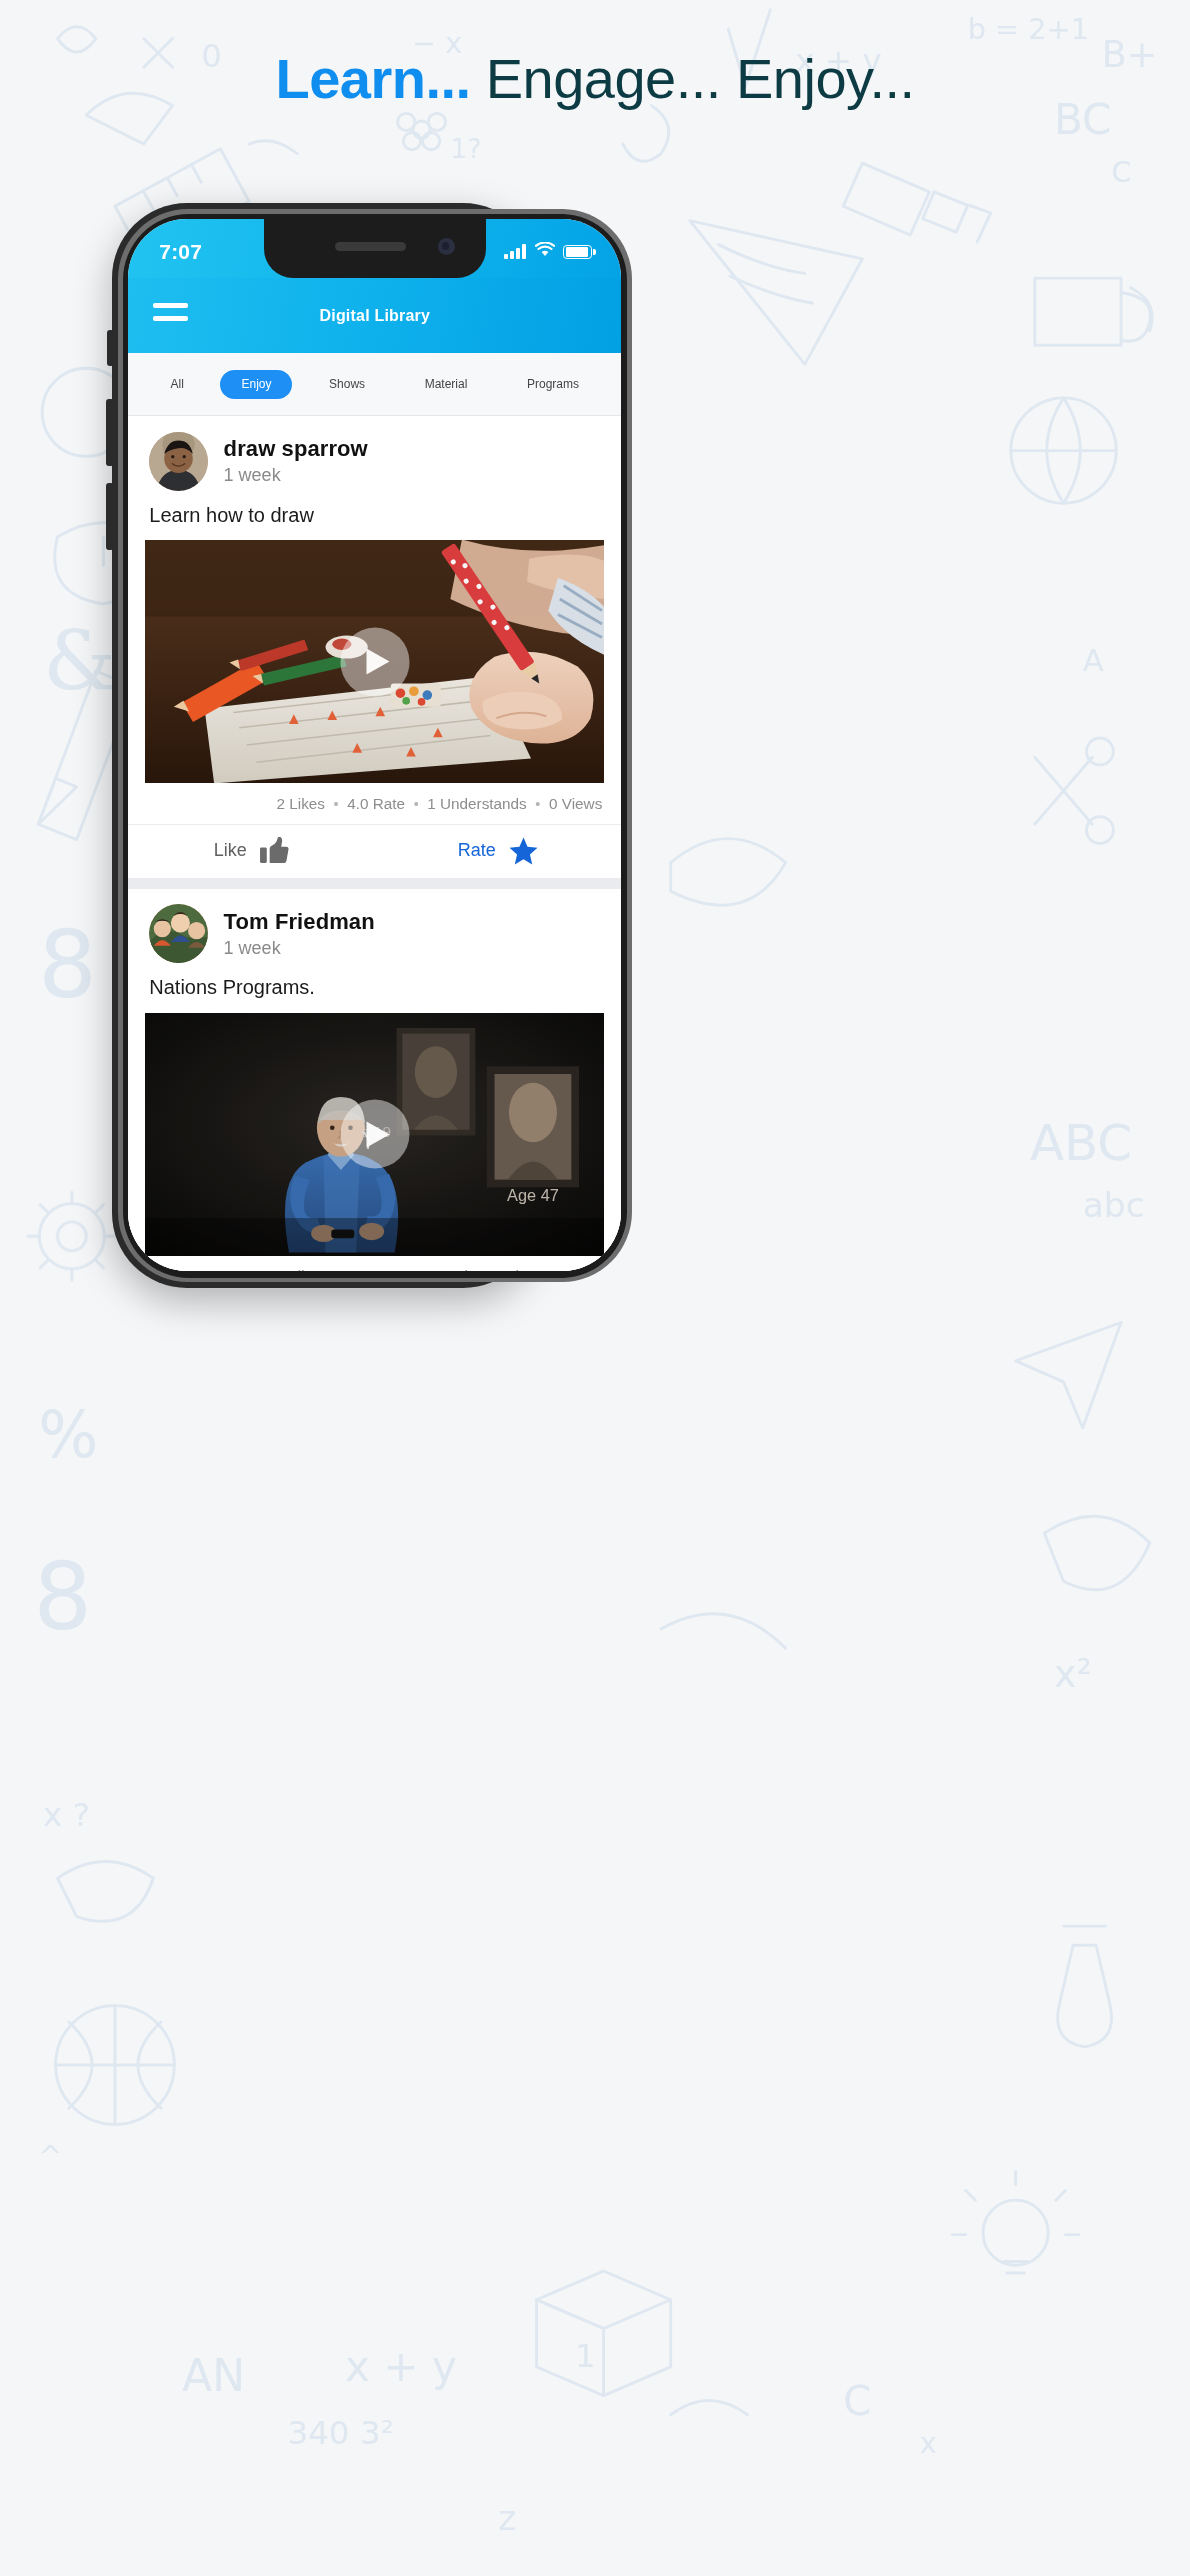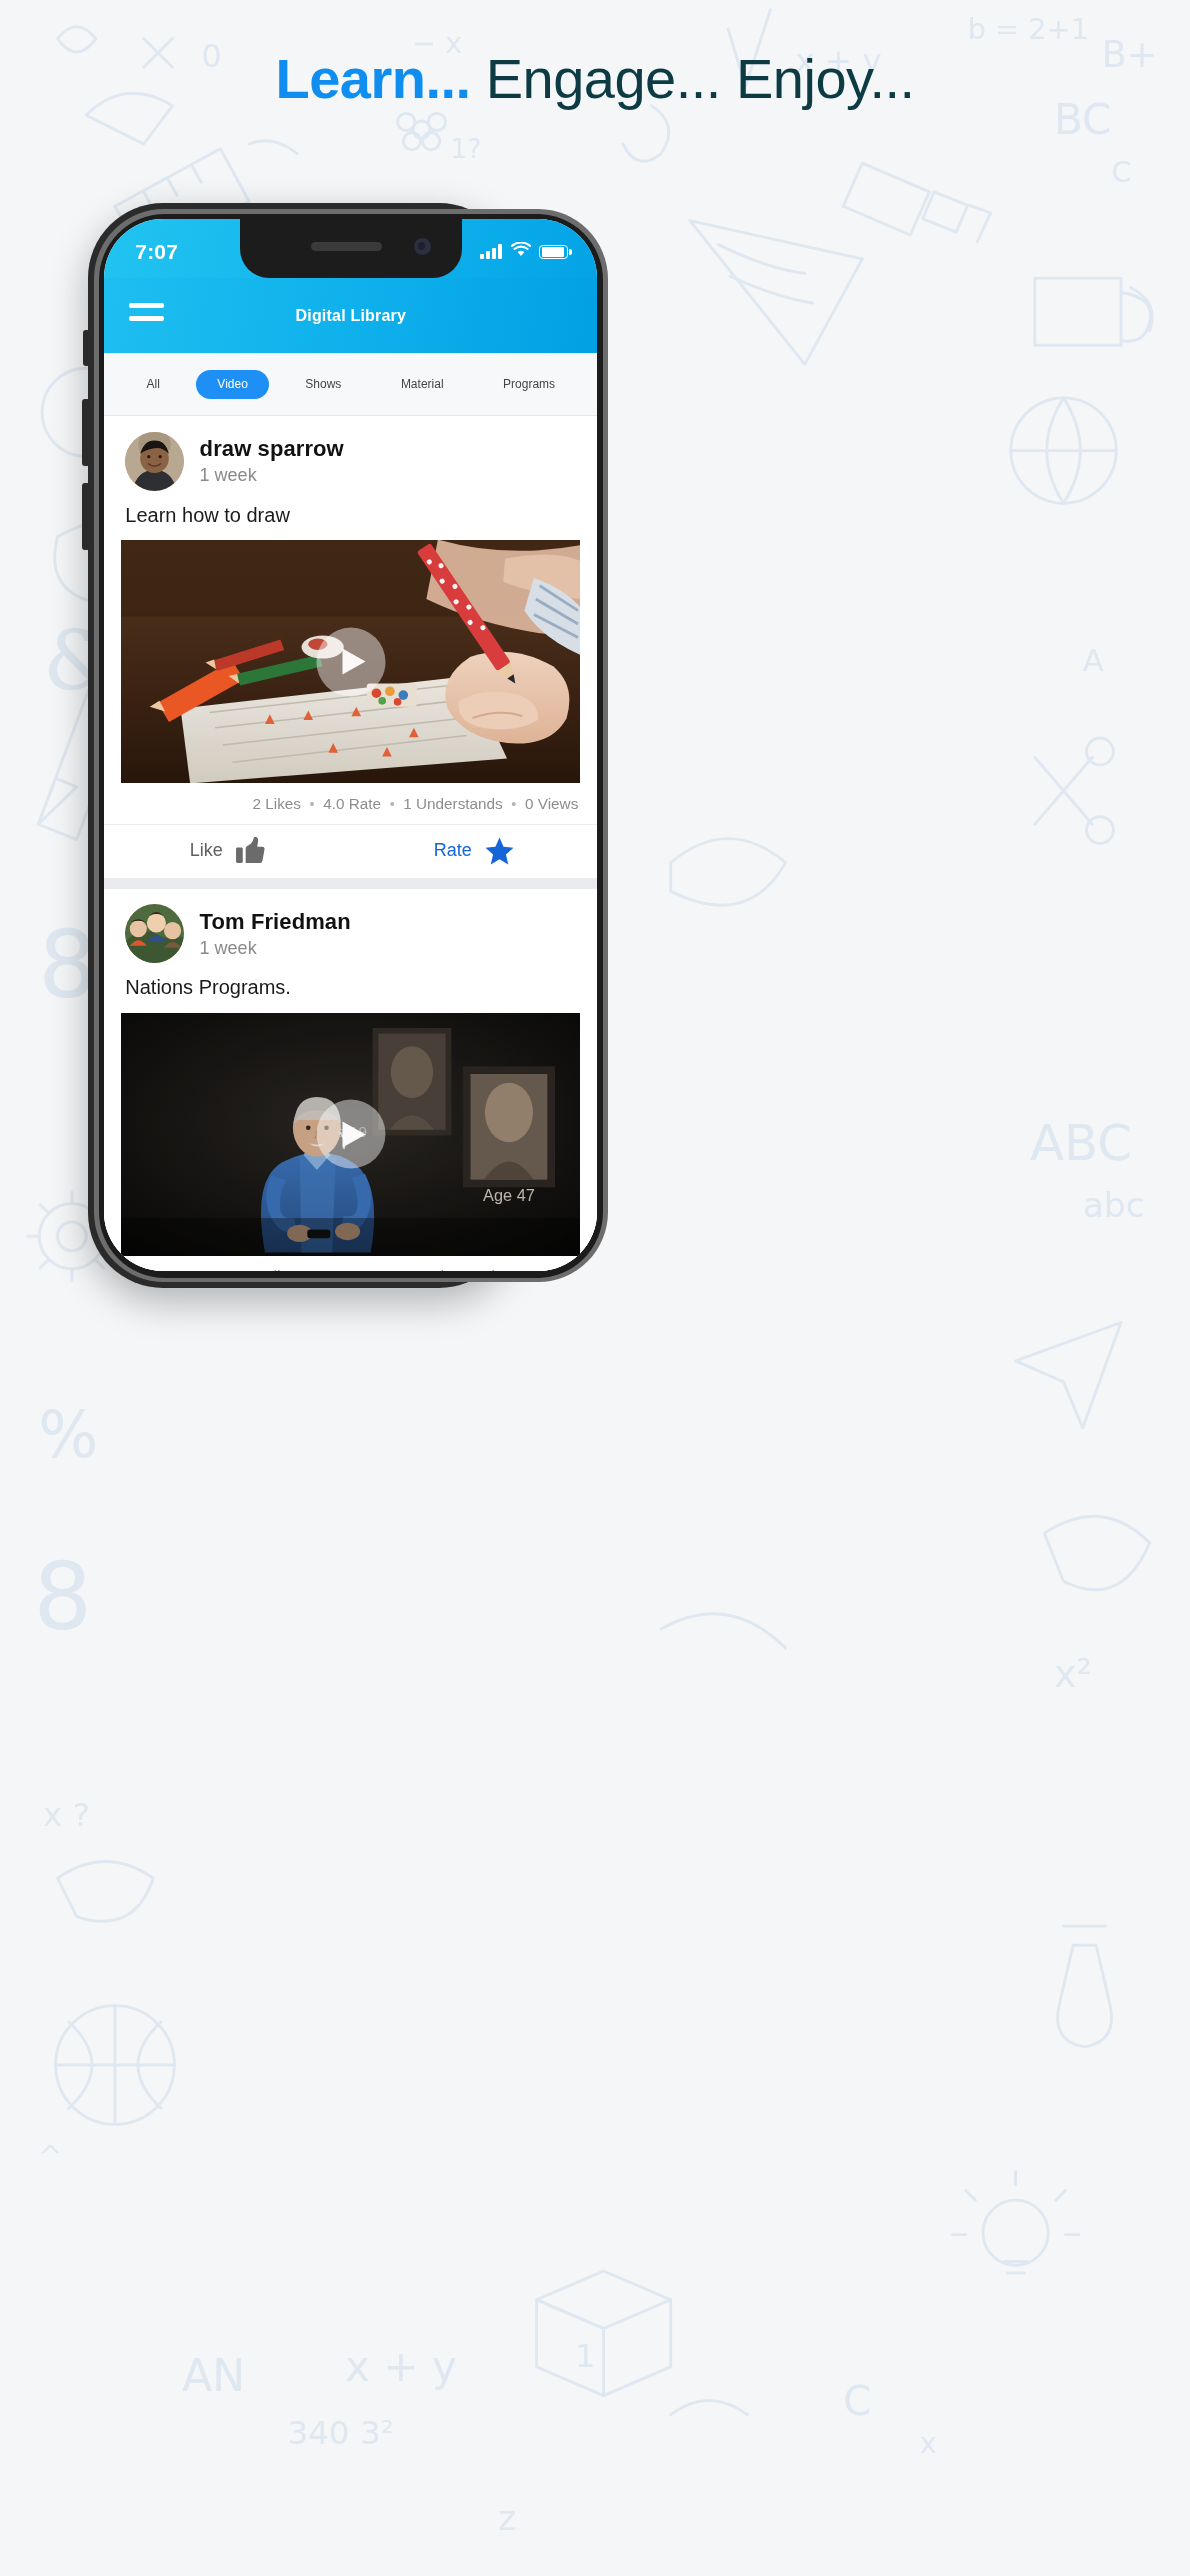--- a/index.html
+++ b/index.html
@@ -34,21 +34,21 @@
     color: #0f8ef0;
   }
   .headline .hl-rest {
     font-weight: 400;
     color: #0d3b43;
   }
 
   
   .phone {
     position: absolute;
-    left: 88px; top: 203px;
+    left: 112px; top: 203px;
     width: 426px; height: 1085px;
     z-index: 4;
   }
   .phone-outer {
     position: absolute; inset: 0;
     border-radius: 75px;
     background: #2b2b2b;
     box-shadow: 0 13.4px 38px rgba(0,0,0,0.28);
   }
   .phone-band {
@@ -472,21 +472,21 @@
       <div class="hamburger">
         <span></span>
           <span></span>
           <span></span>
       </div>
       <div class="appbar-title">Digital Library</div>
     </div>
 
     <div class="filters">
       <div class="filter-chip">All</div>
-      <div class="filter-chip active">Video</div>
+      <div class="filter-chip active">Enjoy</div>
       <div class="filter-chip">Shows</div>
       <div class="filter-chip">Material</div>
       <div class="filter-chip">Programs</div>
     </div>
 
     <div class="feed">
 
       <div class="post">
         <div class="post-head">
           <div class="avatar">

